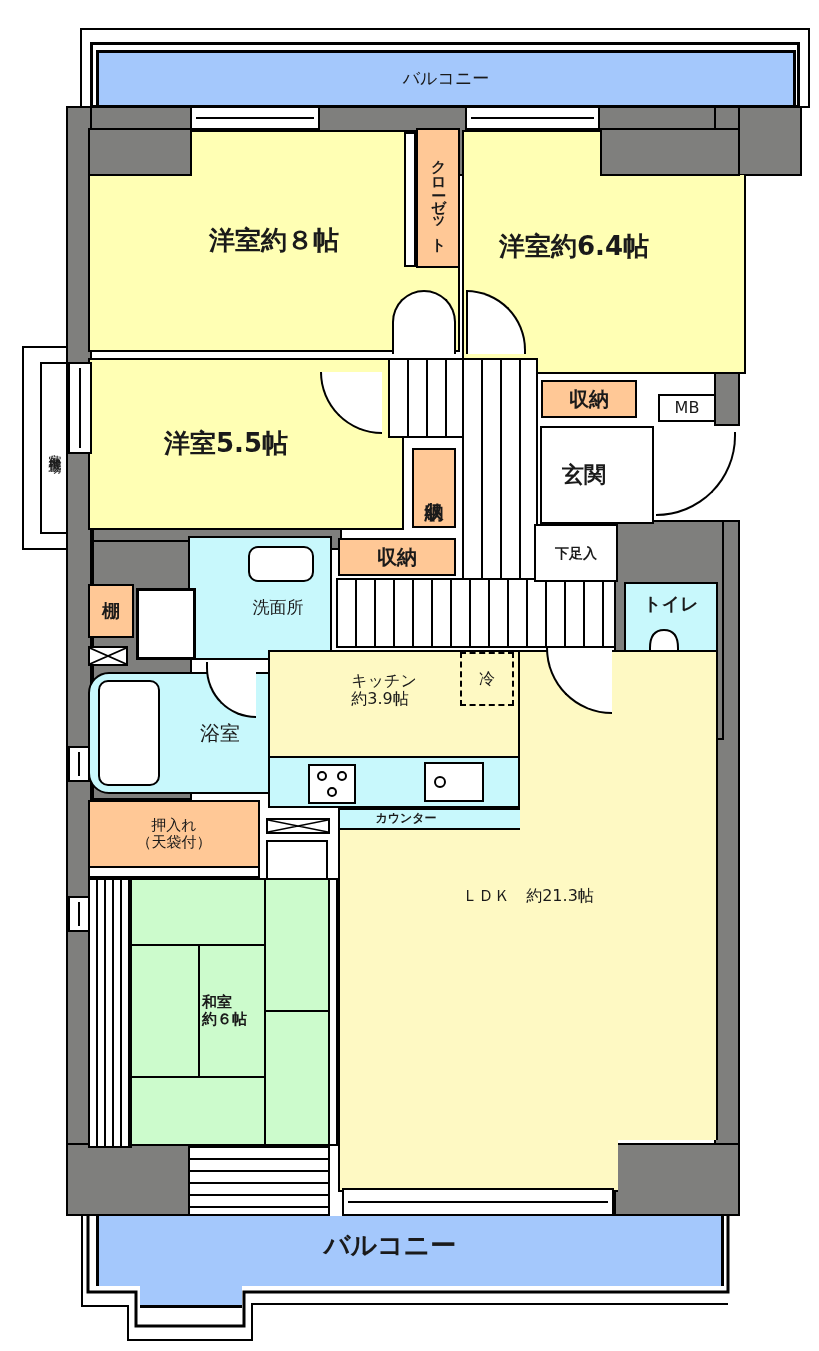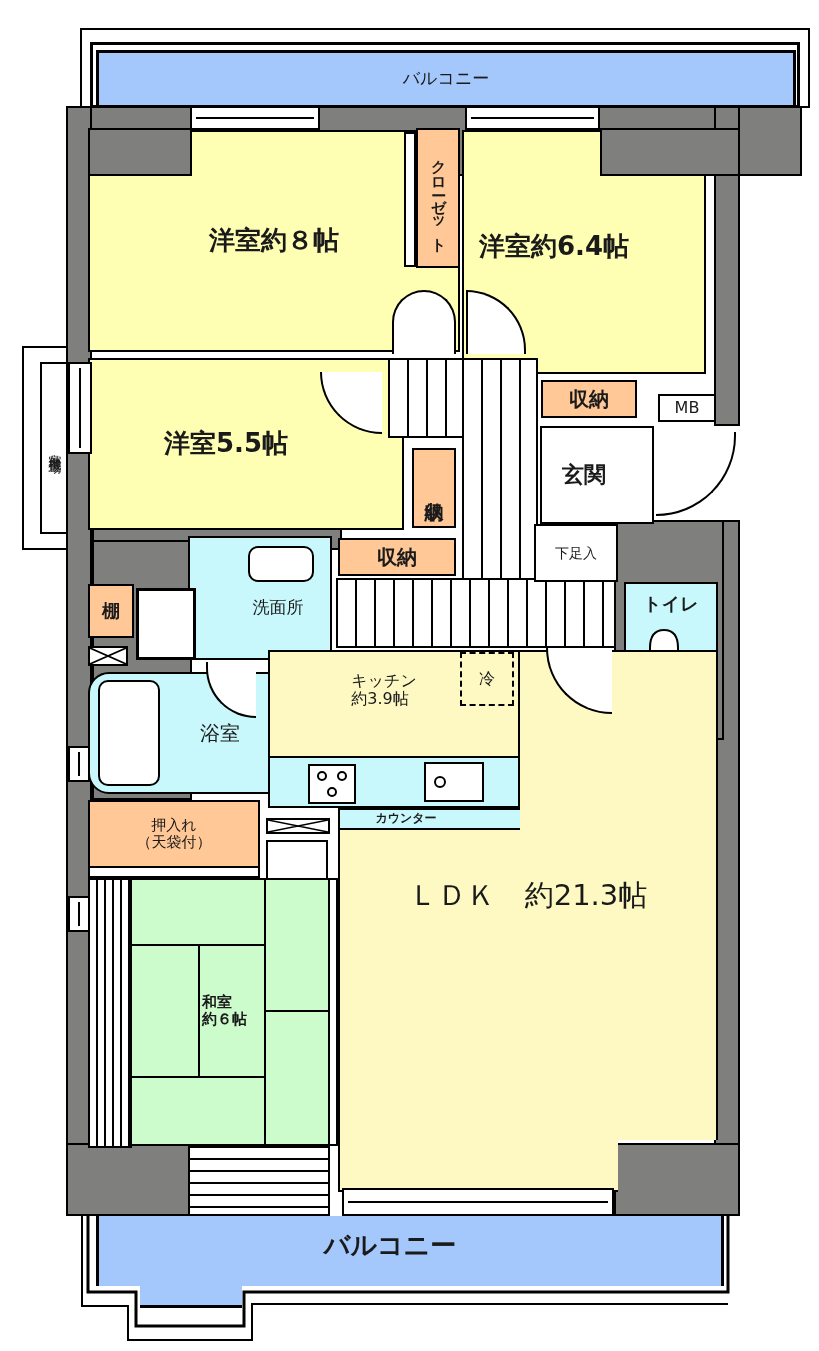--- a/index.html
+++ b/index.html
@@ -52,21 +52,21 @@
 
 <div class="abs room yellow" style="left:88px;top:130px;width:372px;height:222px;clip-path:polygon(0 25px,102px 25px,102px 0,100% 0,100% 100%,0 100%);">
   <span class="label" style="font-size:26px;">洋室約８帖</span>
 </div>
 <div class="abs wall" style="left:88px;top:128px;width:104px;height:48px;"></div>
 <div class="abs room peach" style="left:416px;top:128px;width:44px;height:140px;">
   <span class="label vert" style="font-size:15px;">クローゼット</span>
 </div>
 <div class="abs" style="left:404px;top:132px;width:12px;height:135px;border:2px solid #000;background:#fff;"></div>
 
-<div class="abs room yellow" style="left:462px;top:130px;width:244px;height:244px;clip-path:polygon(0 0,140px 0,140px 45px,100% 45px,100% 100%,0 100%);">
+<div class="abs room yellow" style="left:462px;top:130px;width:284px;height:244px;clip-path:polygon(0 0,140px 0,140px 45px,100% 45px,100% 100%,0 100%);">
   <span class="label" style="font-size:26px;margin-right:60px;margin-top:-10px;">洋室約6.4帖</span>
 </div>
 <div class="abs wall" style="left:600px;top:128px;width:140px;height:48px;"></div>
 <div class="abs room peach" style="left:541px;top:380px;width:96px;height:38px;">
   <span class="label" style="font-size:20px;">収納</span>
 </div>
 <div class="abs room white" style="left:658px;top:394px;width:58px;height:28px;">
   <span class="label" style="font-size:16px;font-weight:normal;">MB</span>
 </div>
 
@@ -91,21 +91,21 @@
 <div class="abs door" style="left:320px;top:372px;width:62px;height:62px;border-radius:0 0 0 62px;border-right:none;border-top:none;"></div>
 <div class="abs room peach" style="left:338px;top:538px;width:118px;height:38px;">
   <span class="label" style="font-size:20px;">収納</span>
 </div>
 
 <div class="abs room white" style="left:540px;top:426px;width:114px;height:98px;">
   <span class="label" style="font-size:22px;margin-right:26px;">玄関</span>
 </div>
 <div class="abs door" style="left:656px;top:432px;width:80px;height:84px;border-radius:0 0 84px 0;border-left:none;border-top:none;"></div>
 <div class="abs room white" style="left:534px;top:524px;width:84px;height:58px;">
-  <span class="label" style="font-size:14px;font-weight:normal;">下足入</span>
+  <span class="label" style="font-size:14px;font-weight:bold;">下足入</span>
 </div>
 
 <div class="abs room cyan" style="left:624px;top:582px;width:94px;height:128px;align-items:flex-start;">
   <span class="label" style="font-size:18px;margin-top:10px;">トイレ</span>
 </div>
 <div class="abs" style="left:646px;top:628px;width:40px;height:70px;">
   <svg width="60" height="72" viewBox="0 0 60 72">
     <path d="M4 44 L4 20 Q4 2 18 2 Q32 2 32 20 L32 44 Z" fill="#fff" stroke="#000" stroke-width="2"></path>
     <rect x="4" y="42" width="30" height="6" fill="#fff" stroke="#000" stroke-width="2"></rect>
     <rect x="0" y="52" width="54" height="14" fill="#fff" stroke="#000" stroke-width="2"></rect>
@@ -165,21 +165,21 @@
 <div class="abs room cyan" style="left:338px;top:808px;width:186px;height:22px;">
   <span class="label" style="font-size:12px;margin-right:50px;">カウンター</span>
 </div>
 <div class="abs xbox" style="left:266px;top:818px;width:64px;height:16px;">
   <svg viewBox="0 0 64 16" preserveAspectRatio="none">
       <path d="M0 0 L64 16 M64 0 L0 16" stroke="#000" stroke-width="2"></path>
     </svg>
 </div>
 
 <div class="abs room pink" style="left:338px;top:650px;width:380px;height:542px;clip-path:polygon(182px 0,100% 0,100% 490px,280px 490px,280px 100%,0 100%,0 180px,182px 180px);">
-  <span class="label" style="font-size:29px;font-weight:normal;margin-top:-50px;">ＬＤＫ　約21.3帖</span>
+  <span class="label" style="font-size:16px;font-weight:normal;margin-top:-50px;">ＬＤＫ　約21.3帖</span>
 </div>
 <div class="abs door" style="left:546px;top:648px;width:66px;height:66px;border-radius:0 0 0 66px;border-top:none;border-right:none;"></div>
 <div class="abs window" style="left:342px;top:1188px;width:272px;height:28px;"></div>
 
 <div class="abs room peach" style="left:88px;top:800px;width:172px;height:68px;">
   <span class="label" style="font-size:15px;font-weight:normal;">押入れ
 （天袋付）</span>
 </div>
 <div class="abs" style="left:88px;top:866px;width:172px;height:12px;border:2px solid #000;background:#fff;"></div>
 <div class="abs room white" style="left:266px;top:840px;width:62px;height:40px;"></div>

